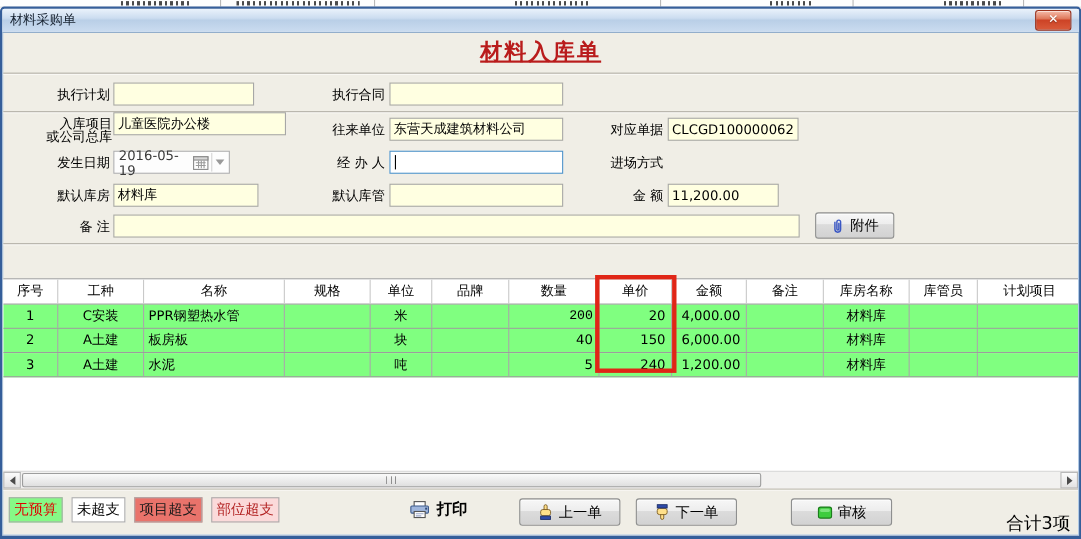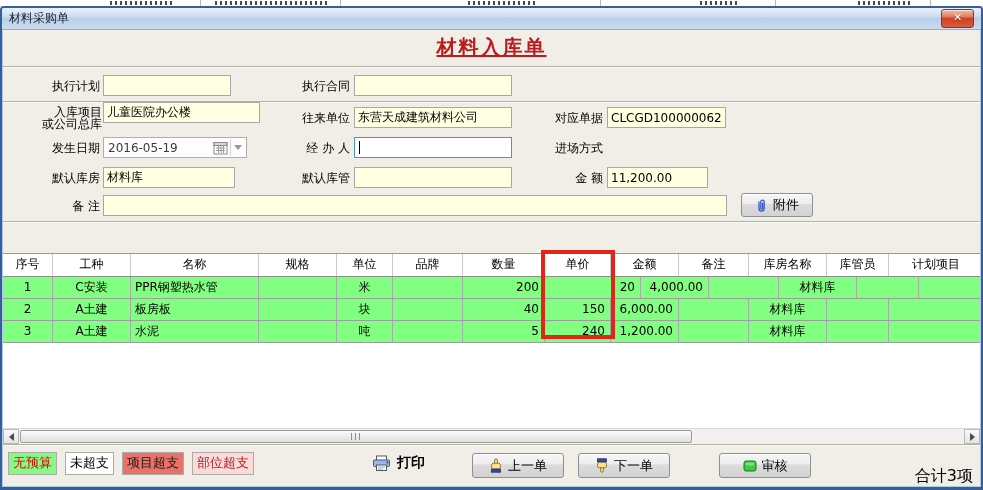--- a/index.html
+++ b/index.html
@@ -117,21 +117,21 @@
   <input class="tb" style="left: 354px; top: 75px; width: 158px;" value="">
 
   <span class="flabel2" style="left:36px;top:106px;width:66px"><span>入库项目</span><br><span>或公司总库</span></span>
   <input class="tb" style="left: 103px; top: 102px; width: 157px;" value="儿童医院办公楼">
   <span class="flabel" style="left:280px;top:110px;width:70px">往来单位</span>
   <input class="tb" style="left: 354px; top: 107px; width: 158px;" value="东营天成建筑材料公司">
   <span class="flabel" style="left:533px;top:110px;width:70px">对应单据</span>
   <input class="tb" style="left: 607px; top: 107px; width: 119px;" value="CLCGD100000062">
 
   <span class="flabel" style="left:30px;top:140px;width:70px">发生日期</span>
-  <div class="datebox" style="left:103px;top:137px;width:144px">
+  <div class="datebox" style="left:103px;top:137px;width:106px">
     <span class="dtxt">2016-05-19</span>
     <svg class="cal" viewBox="0 0 15 14">
         <rect x="1" y="1.5" width="13" height="11.5" fill="#FFF" stroke="#8A8A8A"></rect>
         <rect x="1" y="1.5" width="13" height="3" fill="#D7D7D7" stroke="#8A8A8A"></rect>
         <path d="M3 7h9M3 9.5h9M5.5 5v7M8 5v7M10.5 5v7" stroke="#9A9A9A" stroke-width="1" fill="none"></path>
       </svg>
     <span class="drop">
         <span class="arrow-down"></span>
       </span>
   </div>
@@ -173,22 +173,22 @@
         <div class="hcell" style="width: 95px;">计划项目</div>
       </div>
     <div id="grid-rows">
         <div class="grow" style="background: rgb(128, 255, 128);">
           <div class="gcell ac" style="width: 50px;">1</div>
           <div class="gcell ac" style="width: 78px;">C安装</div>
           <div class="gcell al" style="width: 128px;">PPR钢塑热水管</div>
           <div class="gcell ac" style="width: 78px;"></div>
           <div class="gcell ac" style="width: 56px;">米</div>
           <div class="gcell ac" style="width: 70px;"></div>
-          <div class="gcell ar" style="width: 82px;">200</div>
-          <div class="gcell ar" style="width: 66px; margin-left: 30px;">20</div>
+          <div class="gcell ar" style="width: 82px; font-family: Liberation Mono, monospace;">200</div>
+          <div class="gcell ar" style="width: 66px;">20</div>
           <div class="gcell ar" style="width: 68px;">4,000.00</div>
           <div class="gcell ac" style="width: 70px;"></div>
           <div class="gcell ac" style="width: 78px;">材料库</div>
           <div class="gcell ac" style="width: 62px;"></div>
           <div class="gcell ac" style="width: 95px;"></div>
         </div>
         <div class="grow" style="background: rgb(128, 255, 128);">
           <div class="gcell ac" style="width: 50px;">2</div>
           <div class="gcell ac" style="width: 78px;">A土建</div>
           <div class="gcell al" style="width: 128px;">板房板</div>

